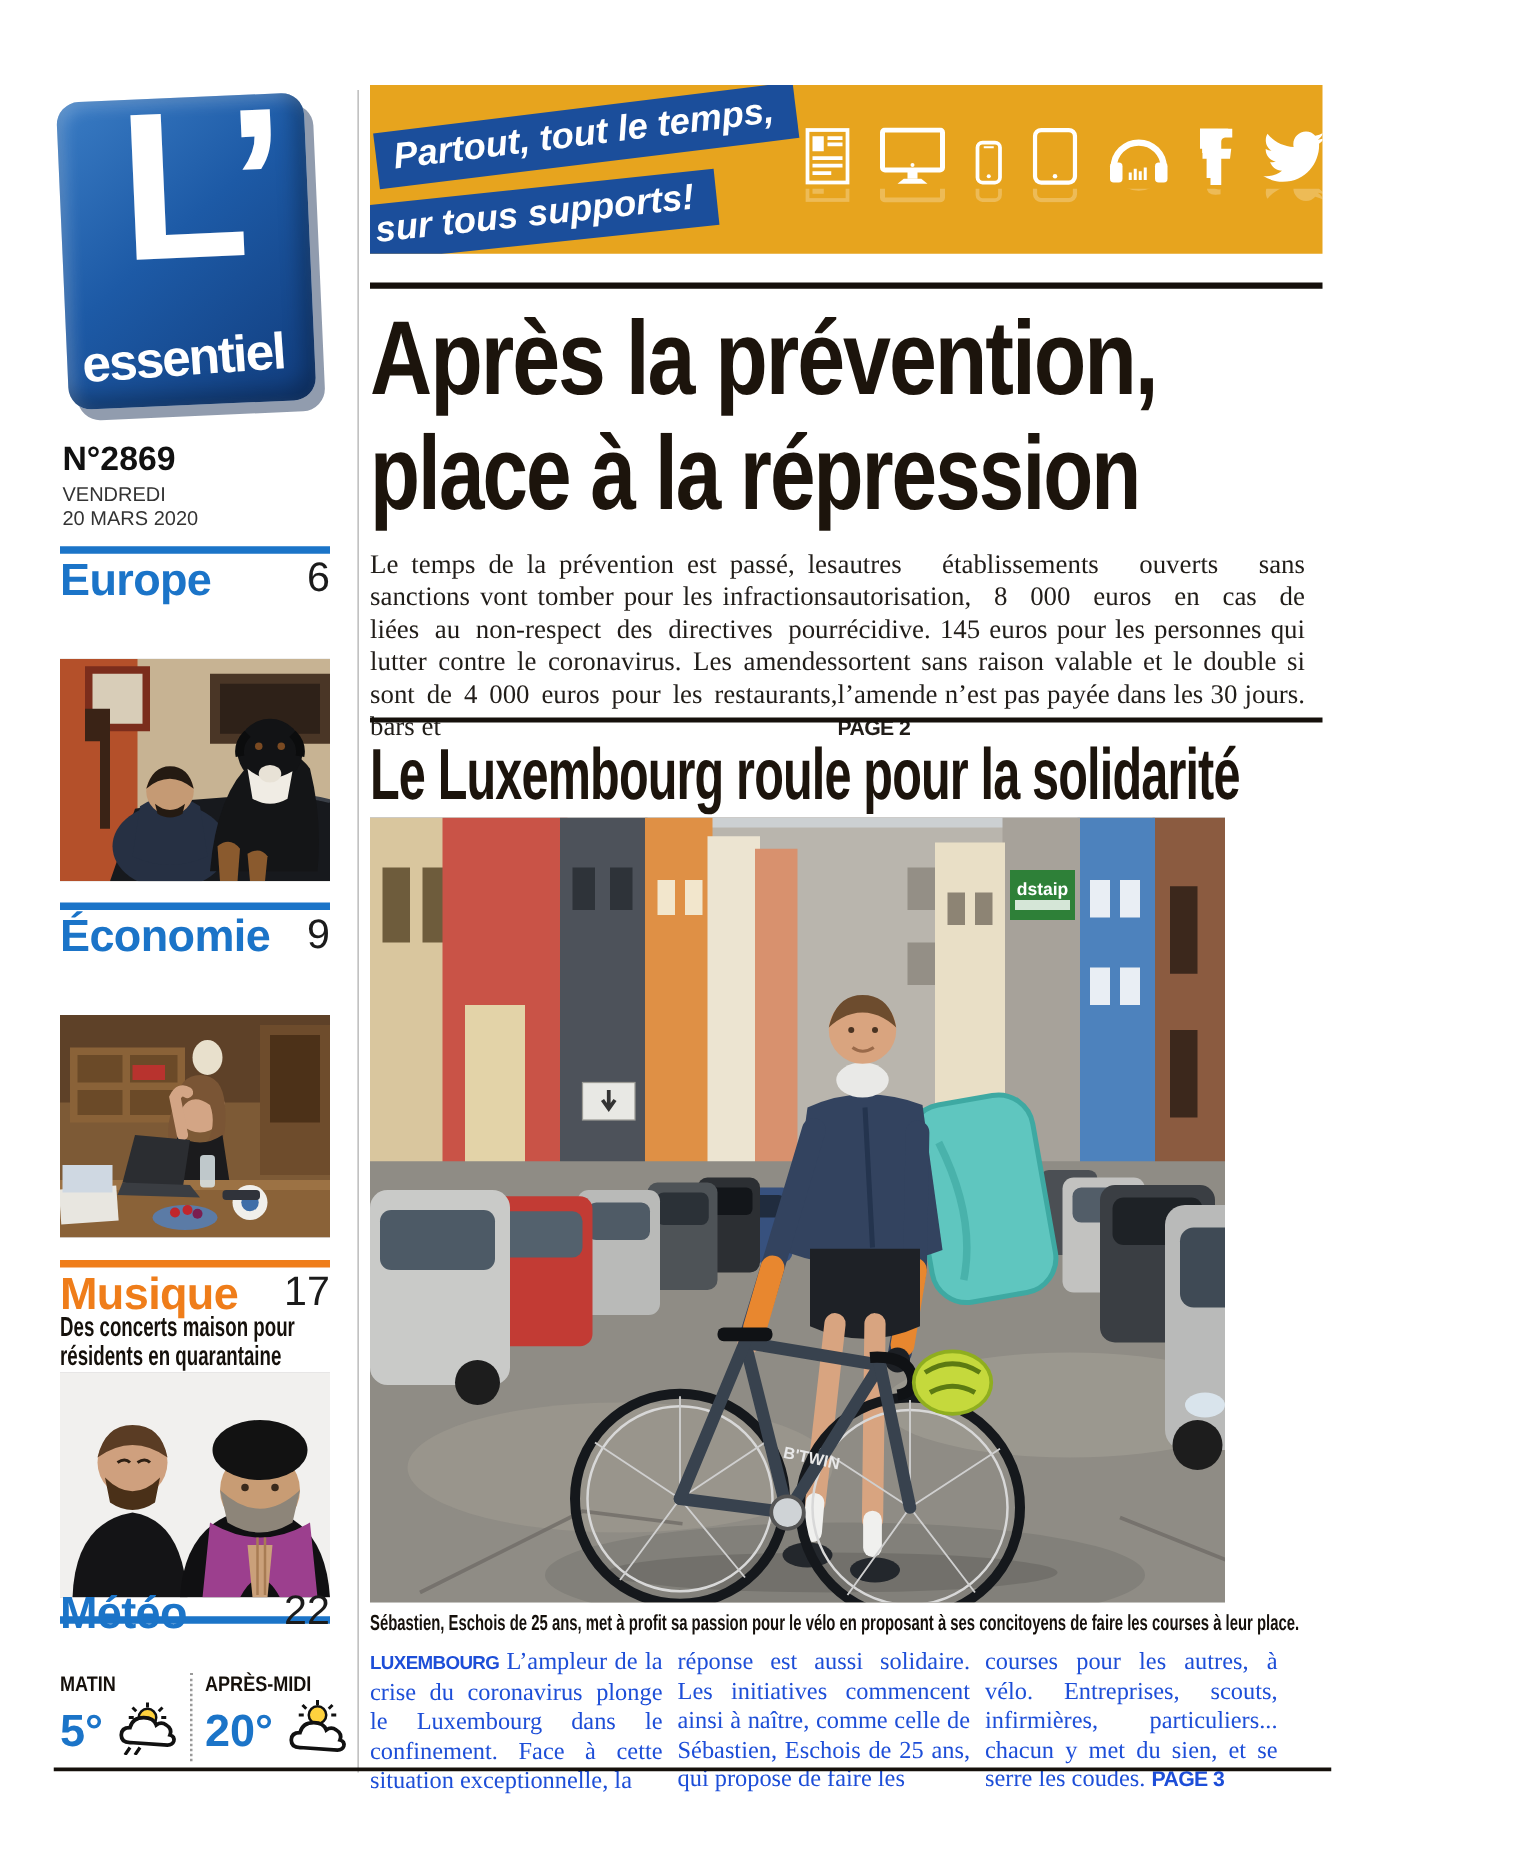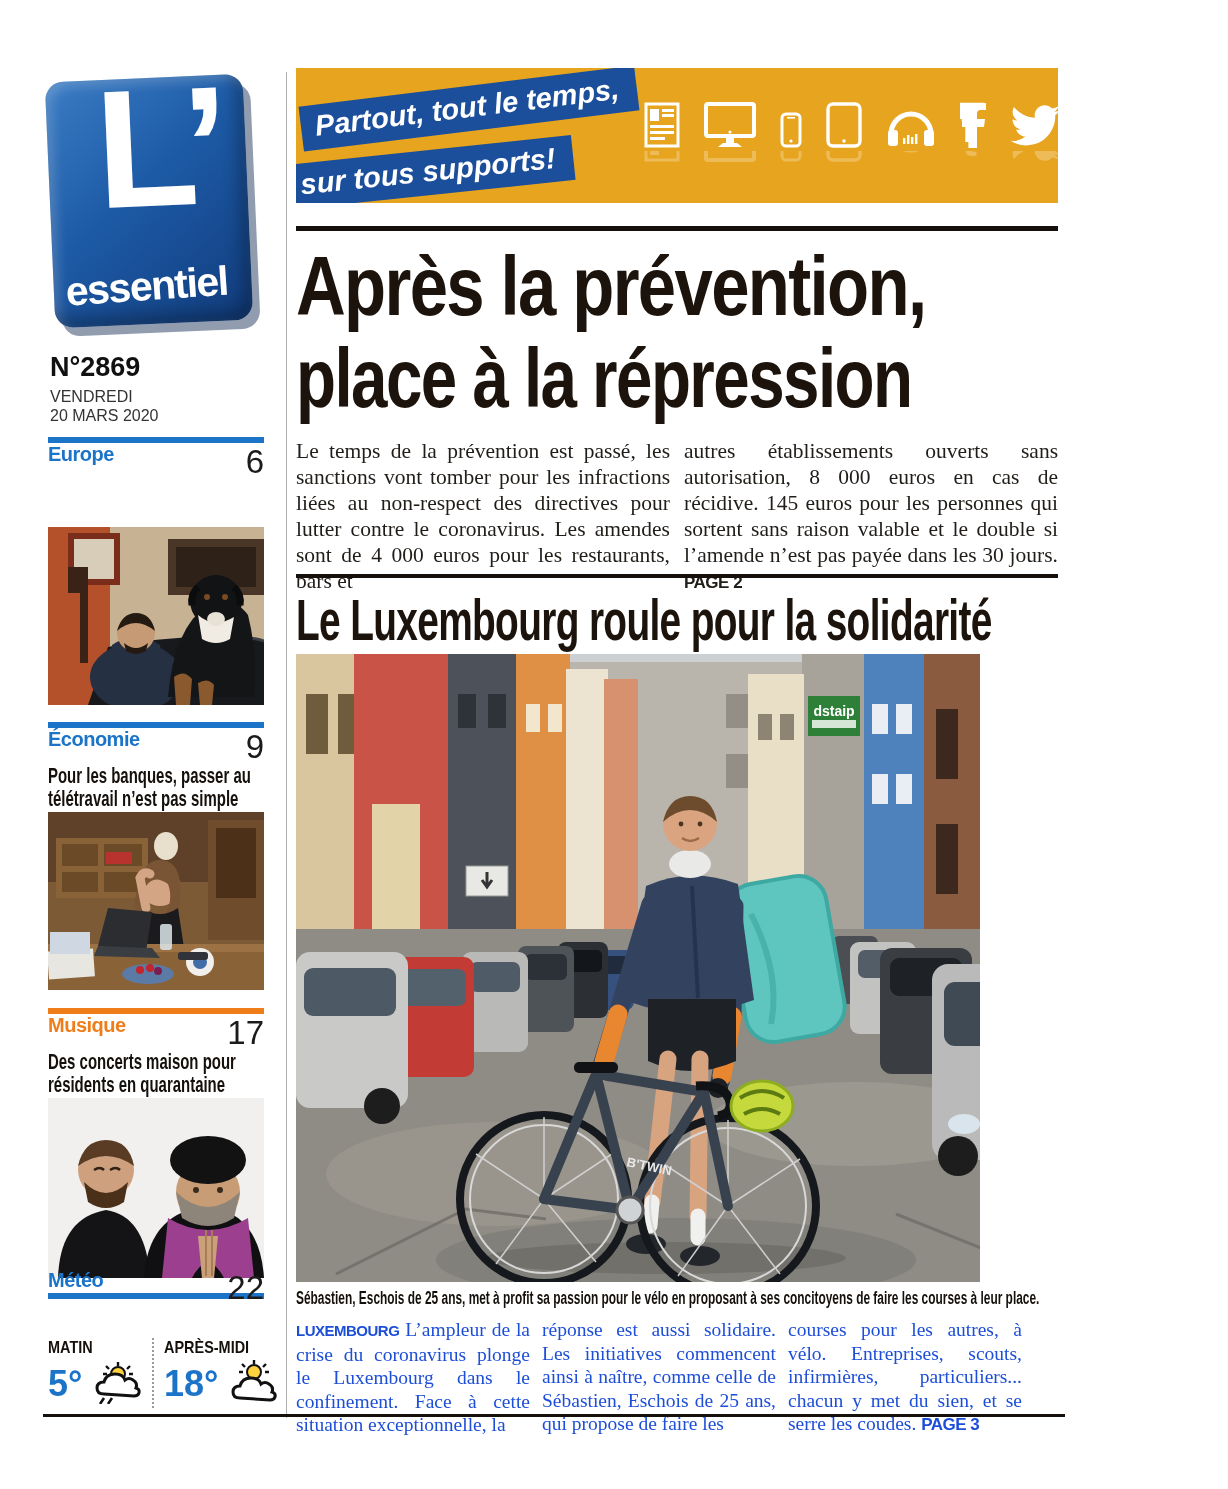--- a/index.html
+++ b/index.html
@@ -30,37 +30,37 @@
   .ribbon{position:absolute;color:#fff;font-weight:bold;font-style:italic;font-size:29px;
           padding:5px 18px 7px 14px;white-space:nowrap;}
   .r1{left:4px;top:18px;transform:rotate(-7deg);}
   .r2{left:-10px;top:82px;transform:rotate(-6deg);}
   .bicons{position:absolute;left:348px;top:34px;display:flex;align-items:flex-end;gap:24px;}
   .bicon{display:flex;flex-direction:column;align-items:center;}
   .iref{height:11px;overflow:hidden;opacity:.25;transform:scaleY(-1);margin-top:3px;}
 
   
   .h1line{font-weight:bold;color:#1c140c;font-size:84px;letter-spacing:-2px;line-height:92px;}
-  .lead-body{left:296px;top:438px;width:762px;display:flex;gap:14px;
+  .lead-body{left:296px;top:438px;width:762px;display:flex;
      font-family:"Liberation Serif",serif;font-size:21.5px;line-height:26px;color:#211d19;text-align:justify;}
   .lead-col{width:374px;}
   .pageref{font-family:"Liberation Sans",sans-serif;font-weight:bold;font-size:17px;letter-spacing:-0.5px;}
 
   
   .h2line{font-weight:bold;color:#1c140c;font-size:58px;letter-spacing:-1px;line-height:64px;}
   .photo-main{left:296px;top:654px;width:684px;height:628px;overflow:hidden;background:#9a978f;}
   .caption{left:296px;top:1288px;width:762px;font-weight:bold;font-size:17.5px;color:#15100b;}
   .bstory{left:296px;top:1318px;width:762px;display:flex;gap:12px;
      font-family:"Liberation Serif",serif;font-size:19.5px;line-height:23.5px;color:#1d4ed8;text-align:justify;}
   .bcol{width:234px;}
   .kicker{font-family:"Liberation Sans",sans-serif;font-weight:bold;font-size:15px;letter-spacing:-0.5px;}
 
   
   .secbar{left:48px;width:216px;height:6px;}
-  .seclabel{font-weight:bold;font-size:20px;letter-spacing:-0.5px;}
+  .seclabel{font-weight:bold;font-size:36px;letter-spacing:-0.5px;}
   .secpage{font-size:33px;color:#1b1b1b;font-weight:normal;}
   .secrow{left:48px;width:216px;display:flex;justify-content:space-between;align-items:flex-start;}
   .subhead{left:48px;width:216px;font-weight:bold;font-size:22px;line-height:23px;color:#15100b;}
   .sphoto{left:48px;width:216px;overflow:hidden;background:#ccc;}
 
   
   .meteo-row{left:48px;top:1338px;width:216px;display:flex;}
   .mcell{width:104px;}
   .mcell2{border-left:2px dotted #9a9a9a;padding-left:10px;width:100px;}
   .mlabel{font-weight:bold;font-size:17px;color:#15100b;}
@@ -377,24 +377,20 @@
       <path d="M126 150 q10 -8 18 2 l-2 26 h-14 Z" fill="#8a5a2e"></path>
       <path d="M150 156 q10 -6 16 2 l-2 20 h-12 Z" fill="#8a5a2e"></path>
     </svg>
   </div>
 
   <div class="abs secbar" style="top: 722px; background-color: rgb(27, 116, 200);"></div>
   <div class="abs secrow" style="top:728px;">
     <span class="seclabel" style="color: rgb(27, 116, 200);">Économie</span>
     <span class="secpage">9</span>
   </div>
-  <div class="abs subhead" style="top:764px;">
-    <div><span class="cond" style="transform:scaleX(0.68);">Pour les banques, passer au</span></div>
-    <div><span class="cond" style="transform:scaleX(0.68);">télétravail n’est pas simple</span></div>
-  </div>
   <div class="abs sphoto" style="top:812px;height:178px;">
     <svg width="216" height="178" viewBox="0 0 216 178">
       <rect width="216" height="178" fill="#7d5a36"></rect>
       <rect x="0" y="0" width="216" height="70" fill="#5e4128"></rect>
       <rect x="8" y="26" width="92" height="60" fill="#8a6238"></rect>
       <rect x="14" y="32" width="36" height="22" fill="#6b4a28"></rect>
         <rect x="56" y="32" width="38" height="22" fill="#6b4a28"></rect>
       <rect x="14" y="60" width="36" height="20" fill="#6b4a28"></rect>
         <rect x="56" y="60" width="38" height="20" fill="#6b4a28"></rect>
       <rect x="160" y="8" width="56" height="120" fill="#6e4c2c"></rect>
@@ -477,21 +473,21 @@
             <g stroke="#111" stroke-width="2.6">
                 <path d="M12 38 l-4 6 M20 38 l-4 6"></path>
               </g>
           </svg>
         </span>
       </div>
     </div>
     <div class="mcell mcell2">
       <div class="mlabel"><span class="cond" style="transform:scaleX(0.85);">APRÈS-MIDI</span></div>
       <div class="mline">
-        <span class="mtemp" style="color: rgb(27, 116, 200);">18°</span>
+        <span class="mtemp" style="color: rgb(27, 116, 200);">20°</span>
         <span>
           <svg width="52" height="44" viewBox="0 0 52 44">
             <circle cx="26" cy="12" r="7" fill="#ffd23e" stroke="#111" stroke-width="2"></circle>
             <g stroke="#111" stroke-width="2.4">
                 <path d="M26 0 v4 M14 4 l3 3 M38 4 l-3 3 M11 12 h4 M37 12 h4"></path>
               </g>
             <path d="M12 38 q-7 0 -7 -6 q0-6 7-6 q2 -8 11 -8 q8 0 10 6 q4 -3 8 0 q5 3 3 8 q4 1 3 5 q-1 3 -5 3 Z" fill="#fff" stroke="#111" stroke-width="3"></path>
           </svg>
         </span>
       </div>

